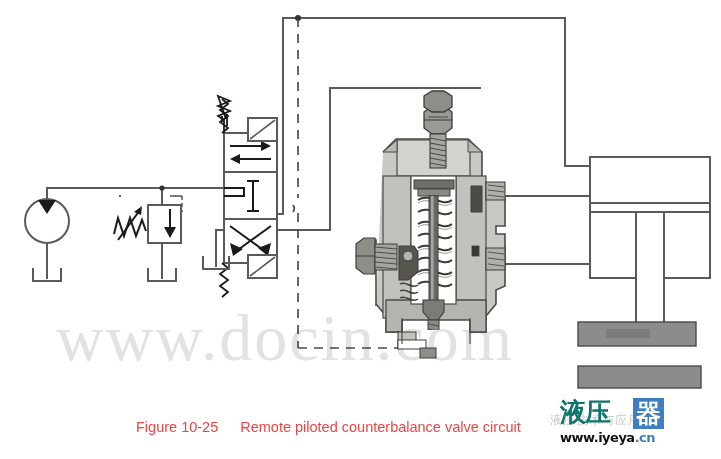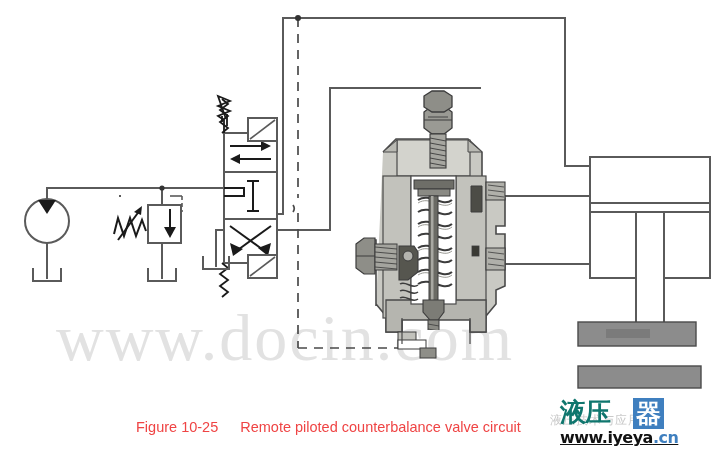--- a/index.html
+++ b/index.html
@@ -45,22 +45,22 @@
   }
   .logo-box{
     position:absolute;left:85px;top:0px;
     width:31px;height:31px;background:#3f7fbf;color:#fff;
     font-family:"DejaVu Sans", sans-serif;
     font-weight:bold;font-size:25px;line-height:31px;text-align:center;
   }
   .logo-url{
     position:absolute;left:12px;top:30px;
     font-family:"DejaVu Sans", sans-serif;
-    font-weight:bold;font-size:16px;line-height:19px;color:#111;
-    white-space:nowrap;letter-spacing:-0.5px;text-decoration:underline;
+    font-weight:bold;font-size:13px;line-height:19px;color:#111;
+    white-space:nowrap;letter-spacing:-0.5px;
   }
   .logo-url .dom{color:#3f7fbf;}
 
   svg{position:absolute;left:0;top:0;}
   .lay-lines{z-index:3;}
   .lay-valve{z-index:4;}
   .lay-symbols{z-index:5;}
 </style>
 </head>
 <body>

